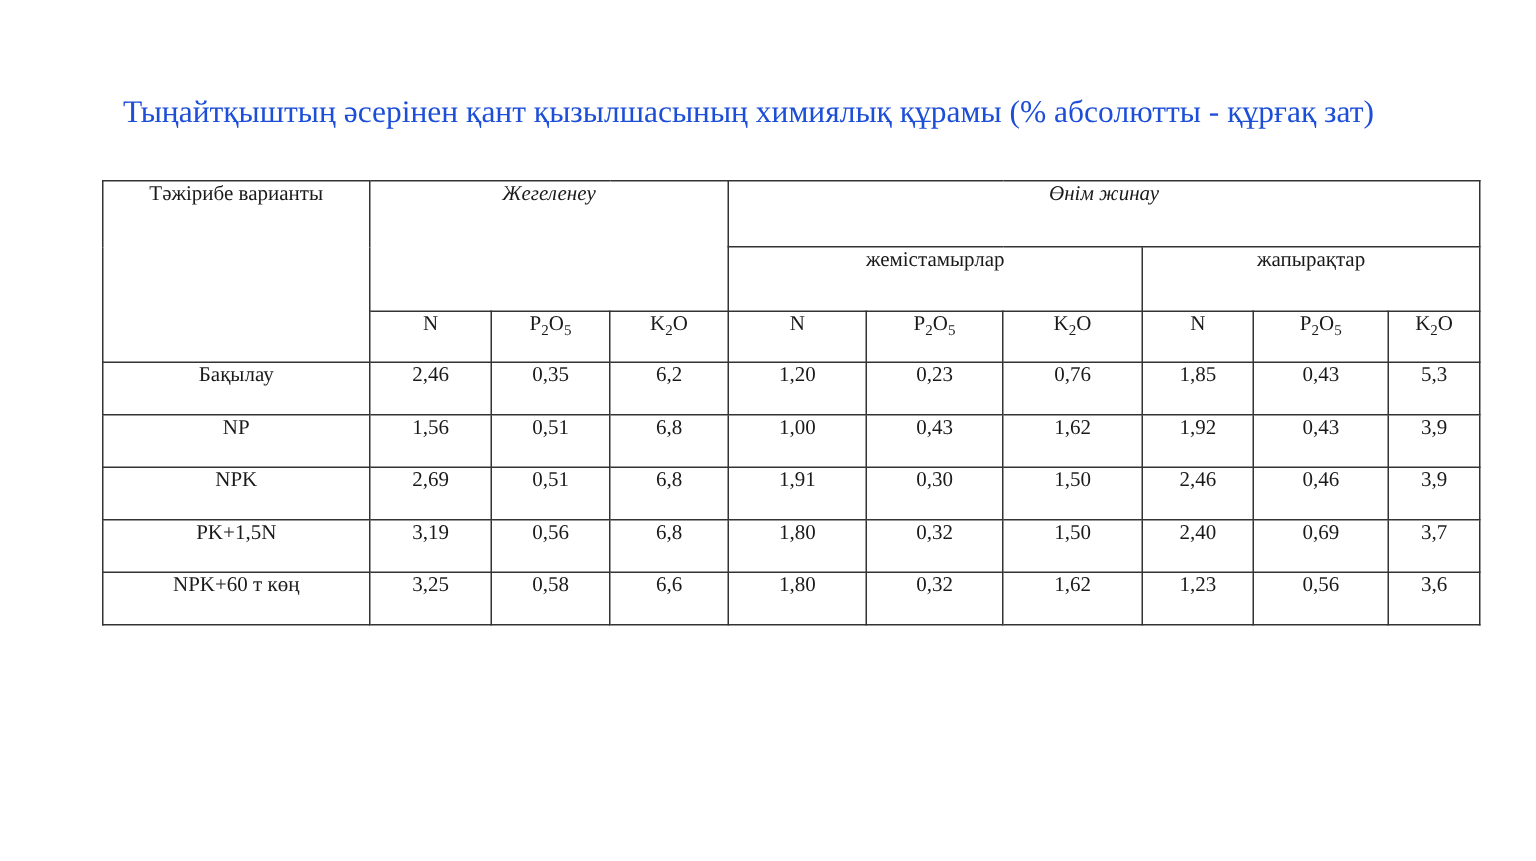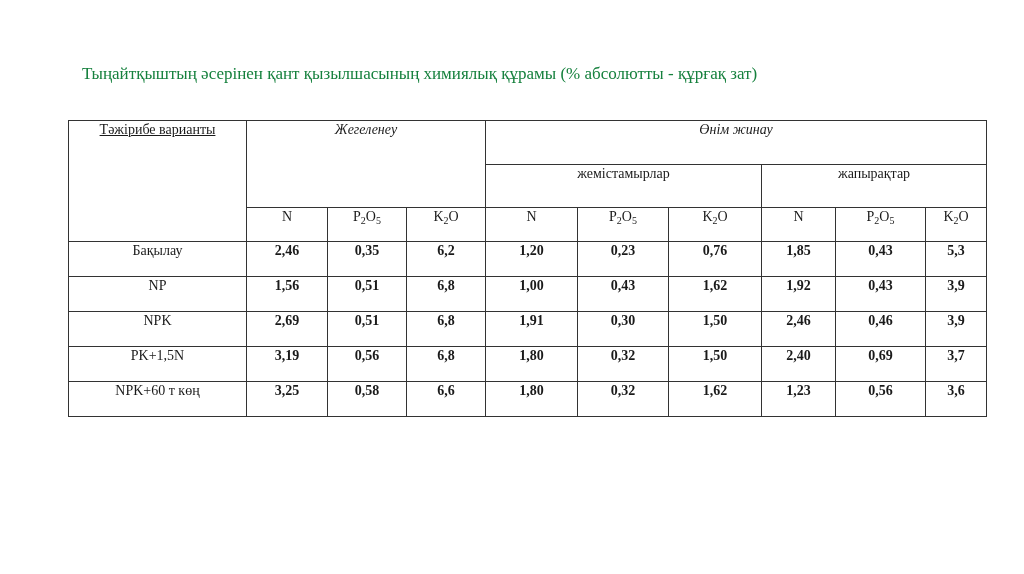--- a/index.html
+++ b/index.html
@@ -13,24 +13,24 @@
       position: relative;
       overflow: hidden;
       font-family: "Liberation Serif", "DejaVu Serif", serif;
       color: #1a1a1a;
     }
     .slide-title {
       position: absolute;
       left: 82px;
       top: 60px;
       width: 870px;
-      font-size: 17px;
+      font-size: 21px;
       line-height: 28px;
       white-space: nowrap;
-      color: #15803d;
+      color: #1d4ed8;
     }
     table.data-table {
       position: absolute;
       left: 68px;
       top: 120px;
       width: 918px;
       border-collapse: collapse;
       table-layout: fixed;
       font-size: 14px;
     }
@@ -39,26 +39,26 @@
       padding: 0;
       vertical-align: top;
       text-align: center;
       line-height: 18px;
     }
     .r-top td { height: 43px; }
     .r-mid td { height: 42px; }
     .r-sub td { height: 33px; }
     .r-data td { height: 34px; }
 
-    td.variant-head { padding-top: 5px; line-height: 22px; text-decoration: underline; }
+    td.variant-head { padding-top: 5px; line-height: 22px; }
     td.group-head { padding-top: 5px; font-style: italic; }
     td.sub-head { padding-top: 6px; }
     td.param-head { padding-top: 6px; }
     td.row-label { text-align: left; padding-left: 4px; padding-top: 5px; font-family: Liberation Serif, serif; }
-    td.num { padding-top: 5px; font-weight: bold; }
+    td.num { padding-top: 5px; }
     sub { font-size: 10px; vertical-align: -3px; line-height: 0; }
   </style>
 </head>
 <body>
 
 <div class="slide-title">Тыңайтқыштың әсерінен қант қызылшасының химиялық құрамы (% абсолютты -  құрғақ зат)</div>
 
 <table class="data-table">
   <colgroup>
     <col style="width:178px">

